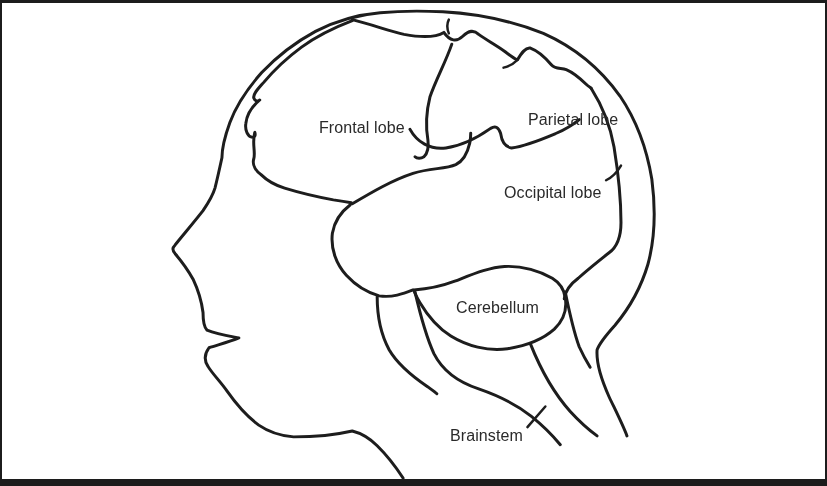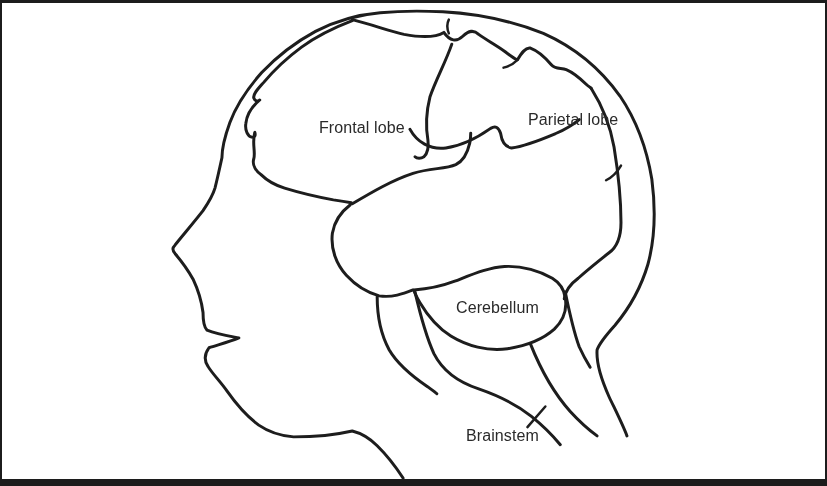--- a/index.html
+++ b/index.html
@@ -36,21 +36,21 @@
     color: #2a2a2a;
     letter-spacing: 0.1px;
     white-space: nowrap;
     user-select: none;
   }
   .lbl-frontal    { left: 317px; top: 116px; }
   .lbl-parietal   { left: 486px; top:  108px; margin-left: 40px; }
   .lbl-occipital  { left: 502px; top: 181px; }
   .lbl-temporal   { left: 356px; top: 221px; }
   .lbl-cerebellum { left: 454px; top: 296px; }
-  .lbl-brainstem  { left: 464px; top: 424px; }
+  .lbl-brainstem  { left: 448px; top: 424px; }
 </style>
 </head>
 <body>
 
 <div class="figure">
 
   <svg viewBox="0 0 827 486" preserveAspectRatio="none" fill="none" stroke="#1d1d1d" stroke-width="3" stroke-linecap="round" stroke-linejoin="round">
 
     <path d="
       M 403,485
@@ -194,16 +194,17 @@
       M 566,295
       C 570,315 574,334 580,351
       C 584,360 588,367 591,372"></path>
 
     <path stroke-width="2.5" d="
       M 546,412 C 540,419 534,426 528,433"></path>
   </svg>
 
   <div class="label lbl-frontal">Frontal lobe</div>
   <div class="label lbl-parietal">Parietal lobe</div>
+  <div class="label lbl-occipital">Occipital lobe</div>
   <div class="label lbl-cerebellum">Cerebellum</div>
   <div class="label lbl-brainstem">Brainstem</div>
 
 </div>
 
 </body></html>

